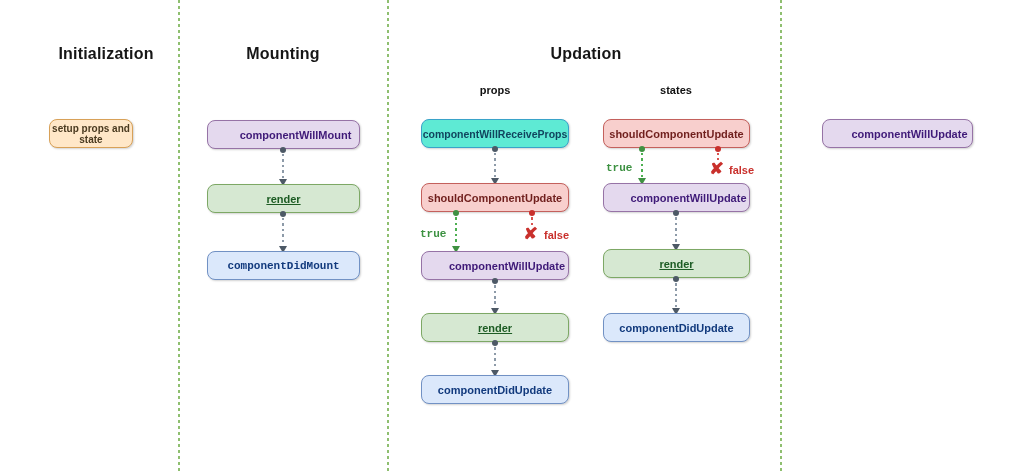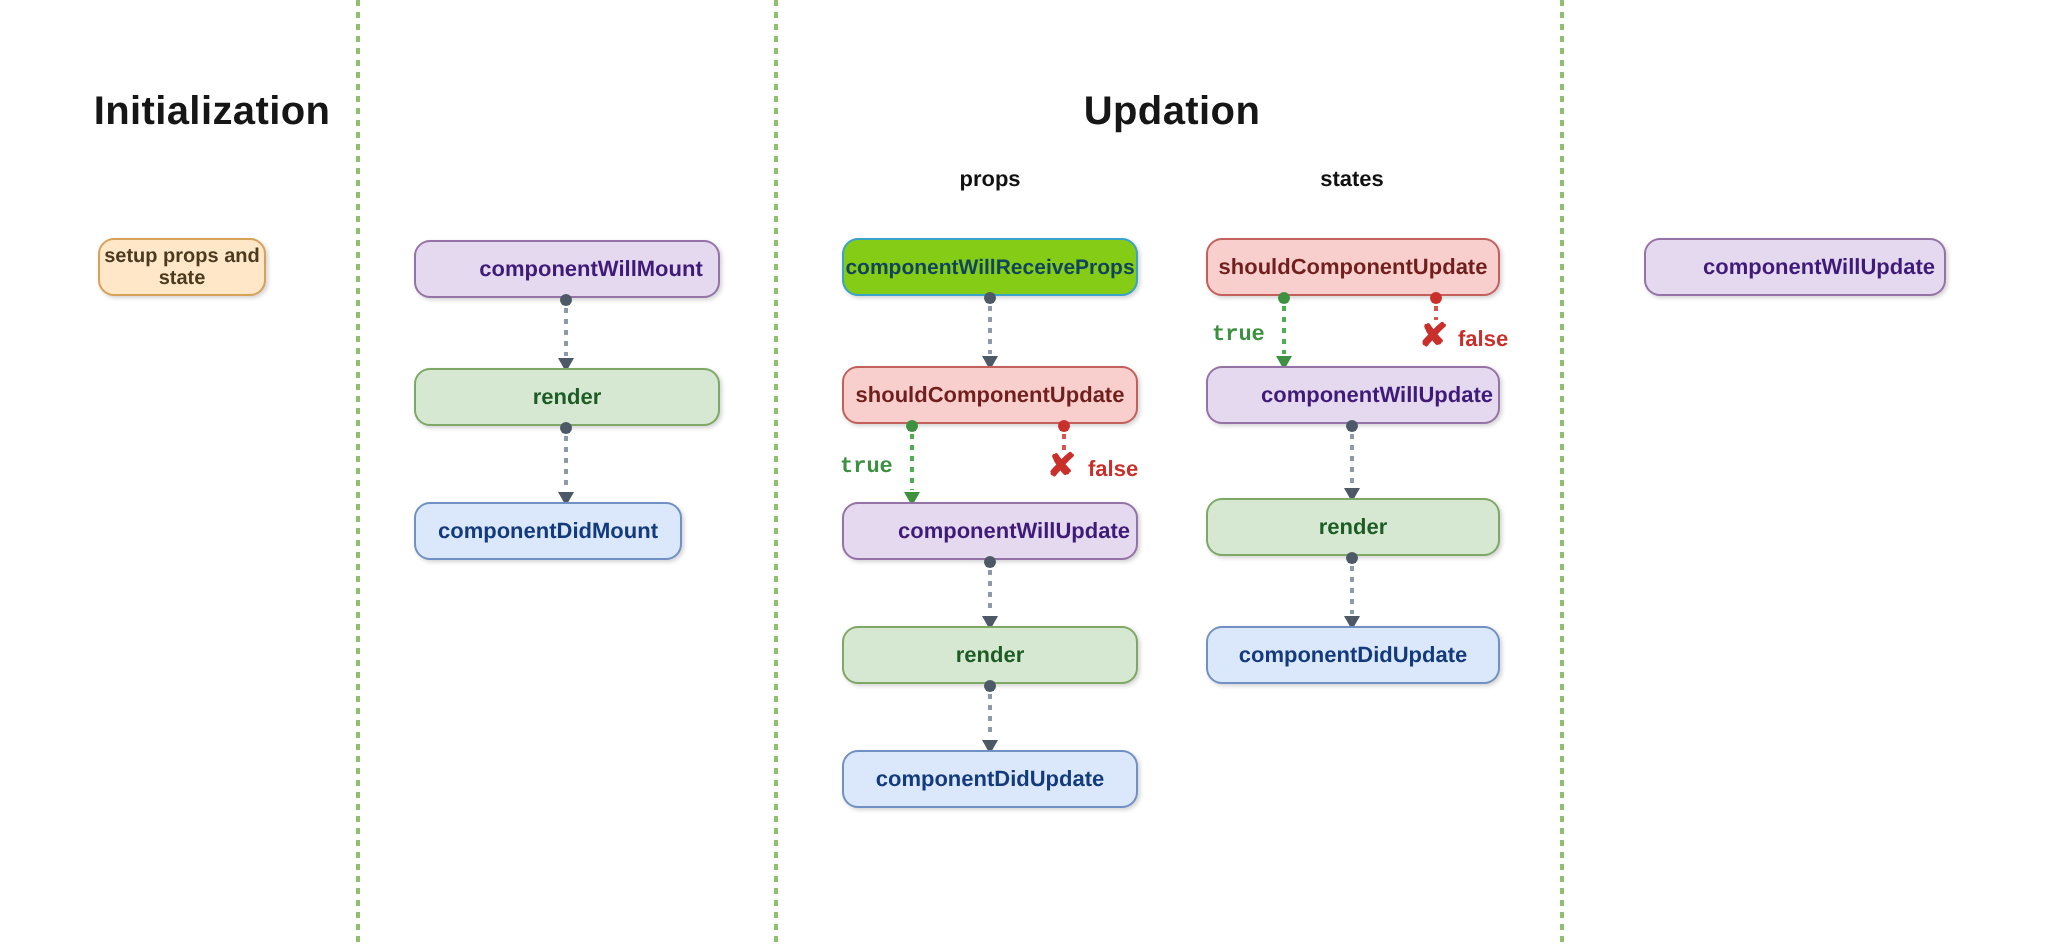--- a/index.html
+++ b/index.html
@@ -9,38 +9,38 @@
   .divider {
     position:absolute; top:0; width:2px; height:473px;
     background:repeating-linear-gradient(to bottom, #8fbf70 0 3px, transparent 3px 6px);
   }
   #divider-1 { left:178px; }
   #divider-2 { left:387px; }
   #divider-3 { left:780px; }
 
   .section-title {
     position:absolute; top:45px; width:180px; text-align:center;
-    font-size:20px; font-weight:bold; color:#161616; letter-spacing:0.2px;
+    font-size:16px; font-weight:bold; color:#161616; letter-spacing:0.2px;
   }
   .col-label {
     position:absolute; top:84px; width:80px; text-align:center;
     font-size:11px; font-weight:bold; color:#111;
   }
 
   .box {
     position:absolute; display:flex; align-items:center; justify-content:center;
     height:29px; border-radius:8px; border:1.5px solid;
     font-size:11px; font-weight:bold; text-align:center;
     box-shadow:1px 1px 2px rgba(0,0,0,0.18);
   }
   .box.orange { background:#ffe7c8; border-color:#d8a158; color:#4a3a20; }
   .box.purple { background:#e4d9ee; border-color:#9673a6; color:#3f1a78;padding-left:24px; }
-  .box.green  { background:#d6e8d2; border-color:#7da865; color:#1d5c24; }
+  .box.green  { background:#d6e8d2; border-color:#7da865; color:#1d5c24;text-decoration:underline; }
   .box.blue   { background:#dbe8fb; border-color:#7191c4; color:#123a7d; }
-  .box.cyan   { background:#84cc16; border-color:#39a3c9; color:#11455e; }
+  .box.cyan   { background:#5eead4; border-color:#39a3c9; color:#11455e; }
   .box.red    { background:#f8cfcd; border-color:#c4605c; color:#701f1d; }
 
   .arrow { position:absolute; width:10px; display:flex; flex-direction:column; align-items:center; }
   .arrow .dot  { width:6px; height:6px; border-radius:50%; background:#4d5966; flex:none; }
   .arrow .line { width:2px; flex:1; margin:1px 0;
                  background:repeating-linear-gradient(to bottom, #8d9aa8 0 2.5px, transparent 2.5px 5.5px); }
   .arrow .head { width:0; height:0; flex:none;
                  border-left:4.5px solid transparent; border-right:4.5px solid transparent;
                  border-top:7px solid #4d5966; }
   .arrow.green-arrow .dot  { background:#3f9142; }
@@ -58,37 +58,38 @@
 </head>
 <body>
 
 <div class="canvas">
 
   <div id="divider-1" class="divider"></div>
   <div id="divider-2" class="divider"></div>
   <div id="divider-3" class="divider"></div>
 
   <div class="section-title" style="left:16px;">Initialization</div>
+  <div class="section-title" style="left:193px;">Mounting</div>
   <div class="section-title" style="left:496px;">Updation</div>
 
   <div class="box orange" style="left:49px; top:119px; width:84px; font-size:10px;">setup props and state</div>
 
   <div class="box purple" style="left:207px; top:120px; width:153px;">componentWillMount</div>
   <div class="arrow" style="left:278px; top:147px; height:39px;">
     <span class="dot"></span>
     <span class="line"></span>
     <span class="head"></span>
   </div>
   <div class="box green" style="left:207px; top:184px; width:153px;">render</div>
   <div class="arrow" style="left:278px; top:211px; height:42px;">
     <span class="dot"></span>
     <span class="line"></span>
     <span class="head"></span>
   </div>
-  <div class="box blue" style="left:207px; top:251px; width:134px;">componentDidMount</div>
+  <div class="box blue" style="left:207px; top:251px; width:153px;font-family:Liberation Mono, monospace;">componentDidMount</div>
 
   <div class="col-label" style="left:455px;">props</div>
   <div class="col-label" style="left:636px;">states</div>
 
   <div class="box cyan" style="left:421px; top:119px; width:148px; font-size:10.5px;">componentWillReceiveProps</div>
   <div class="arrow" style="left:490px; top:146px; height:39px;">
     <span class="dot"></span>
     <span class="line"></span>
     <span class="head"></span>
   </div>

